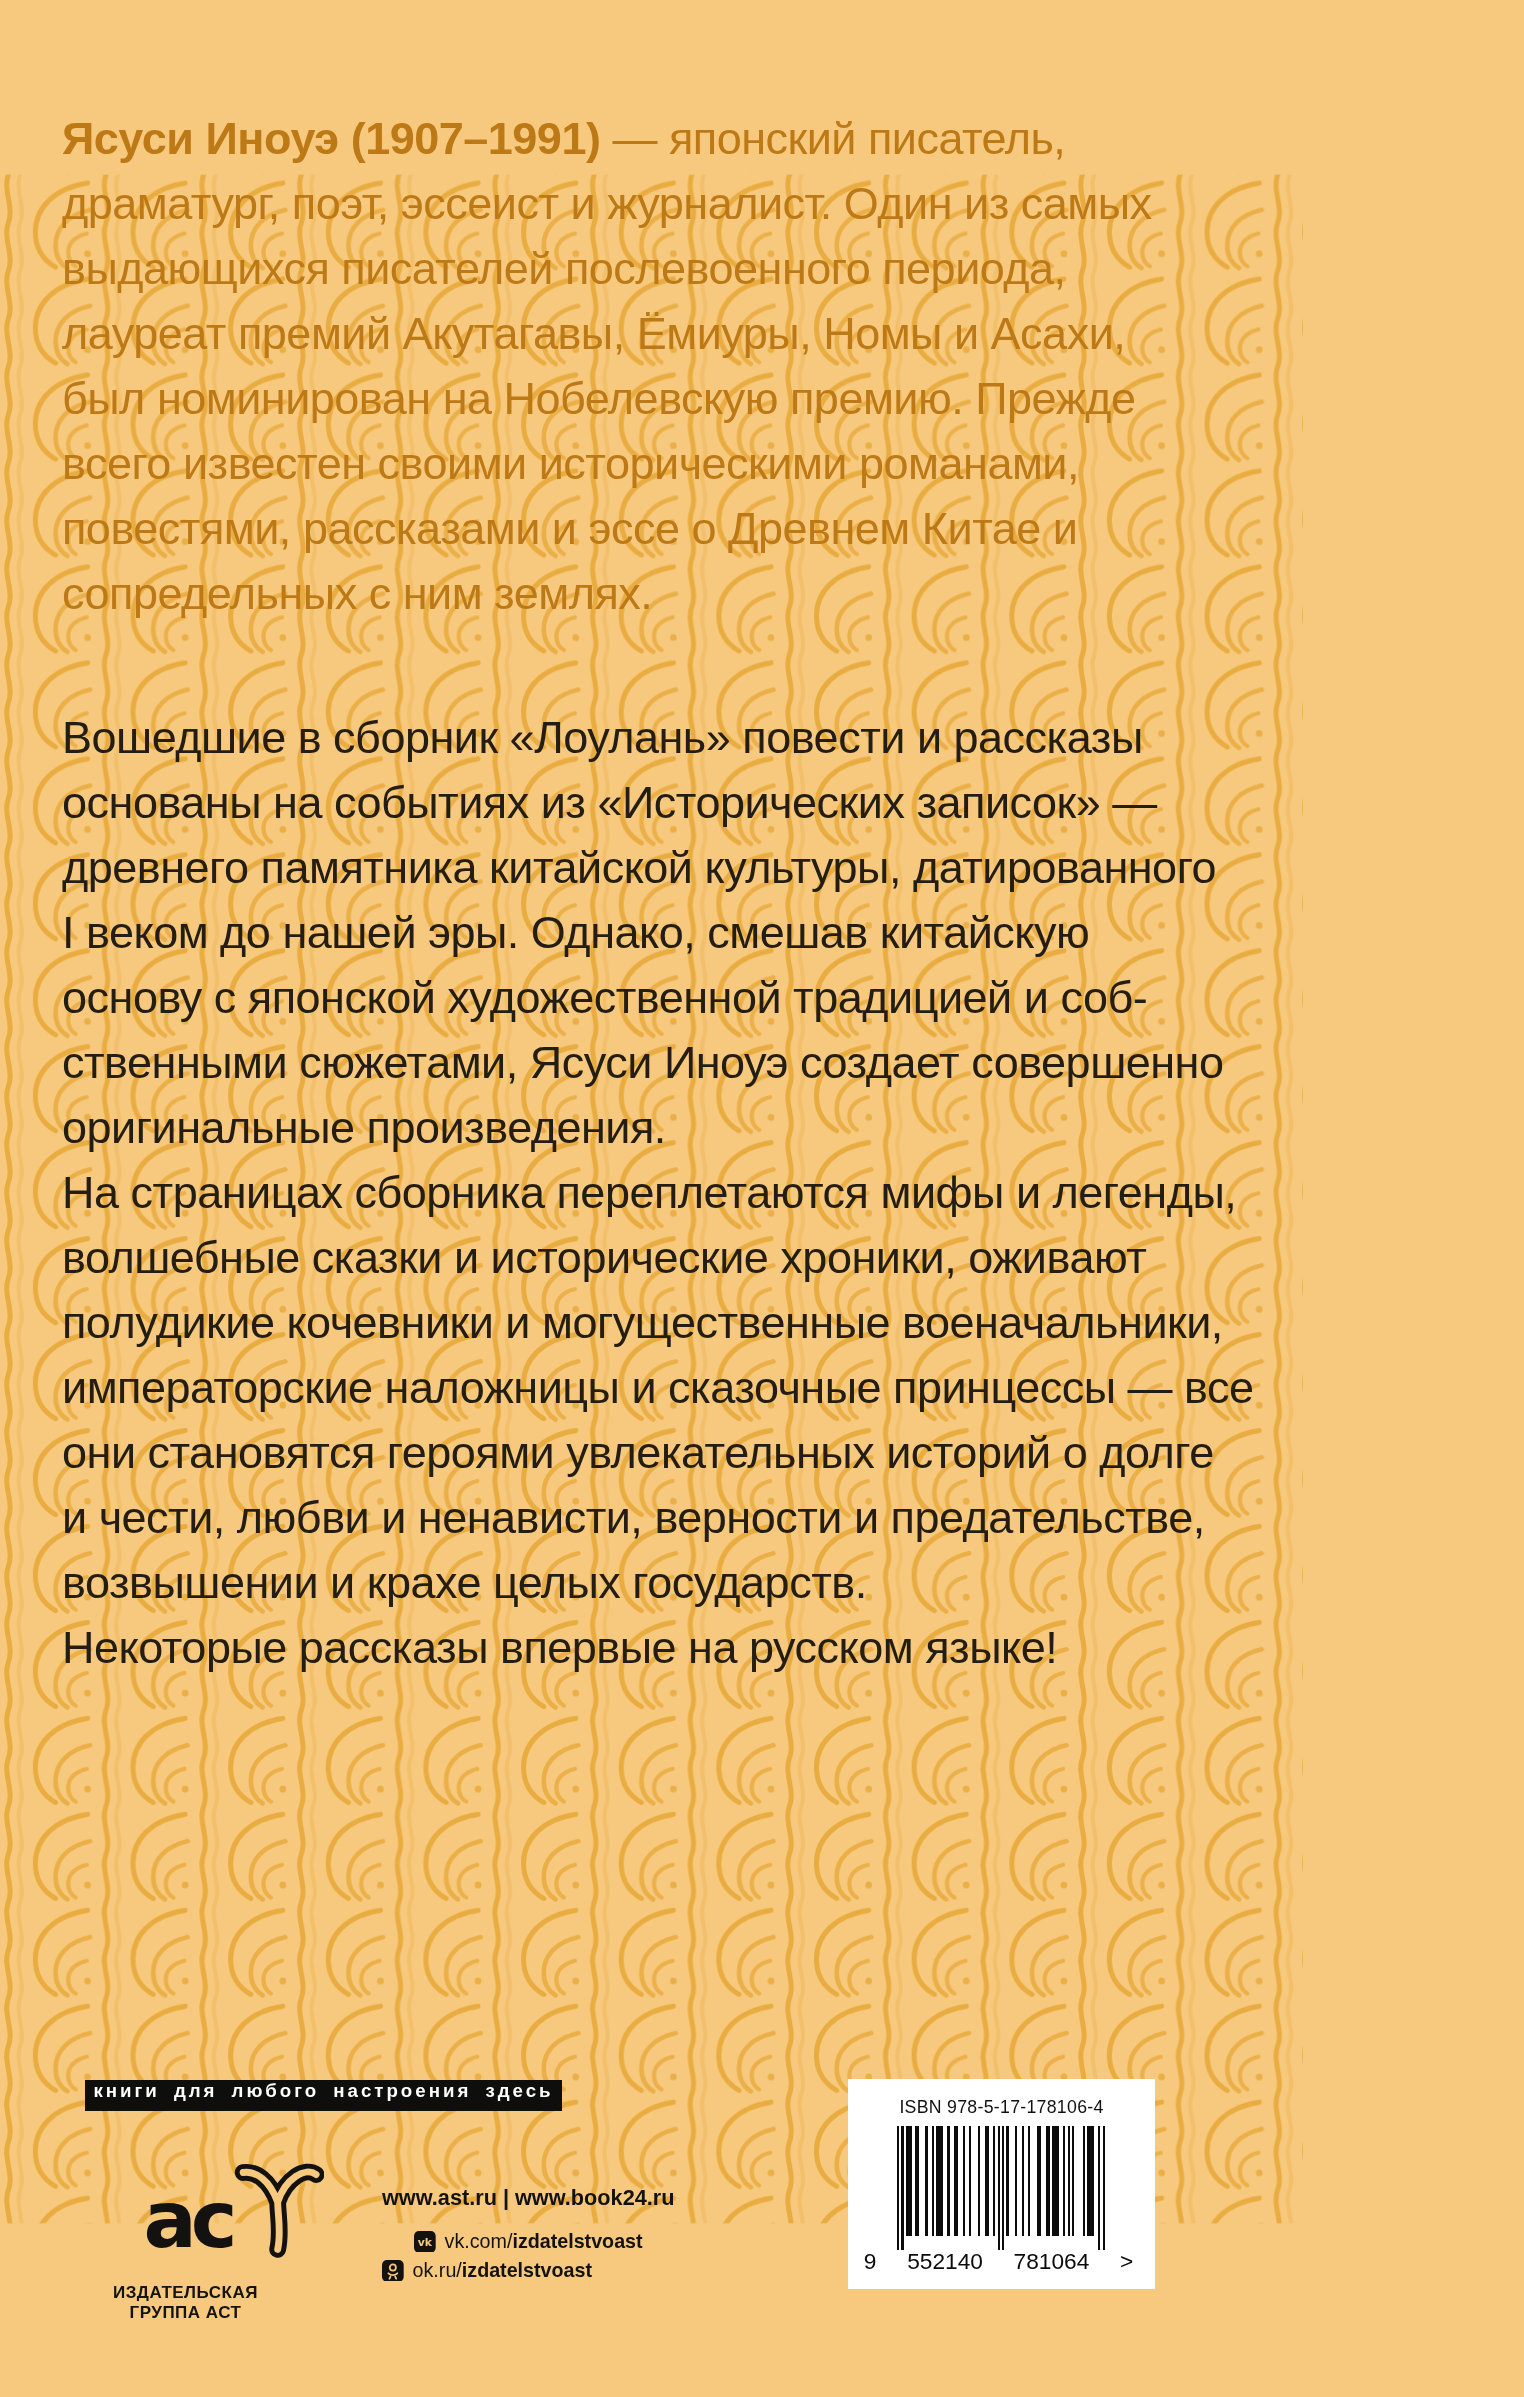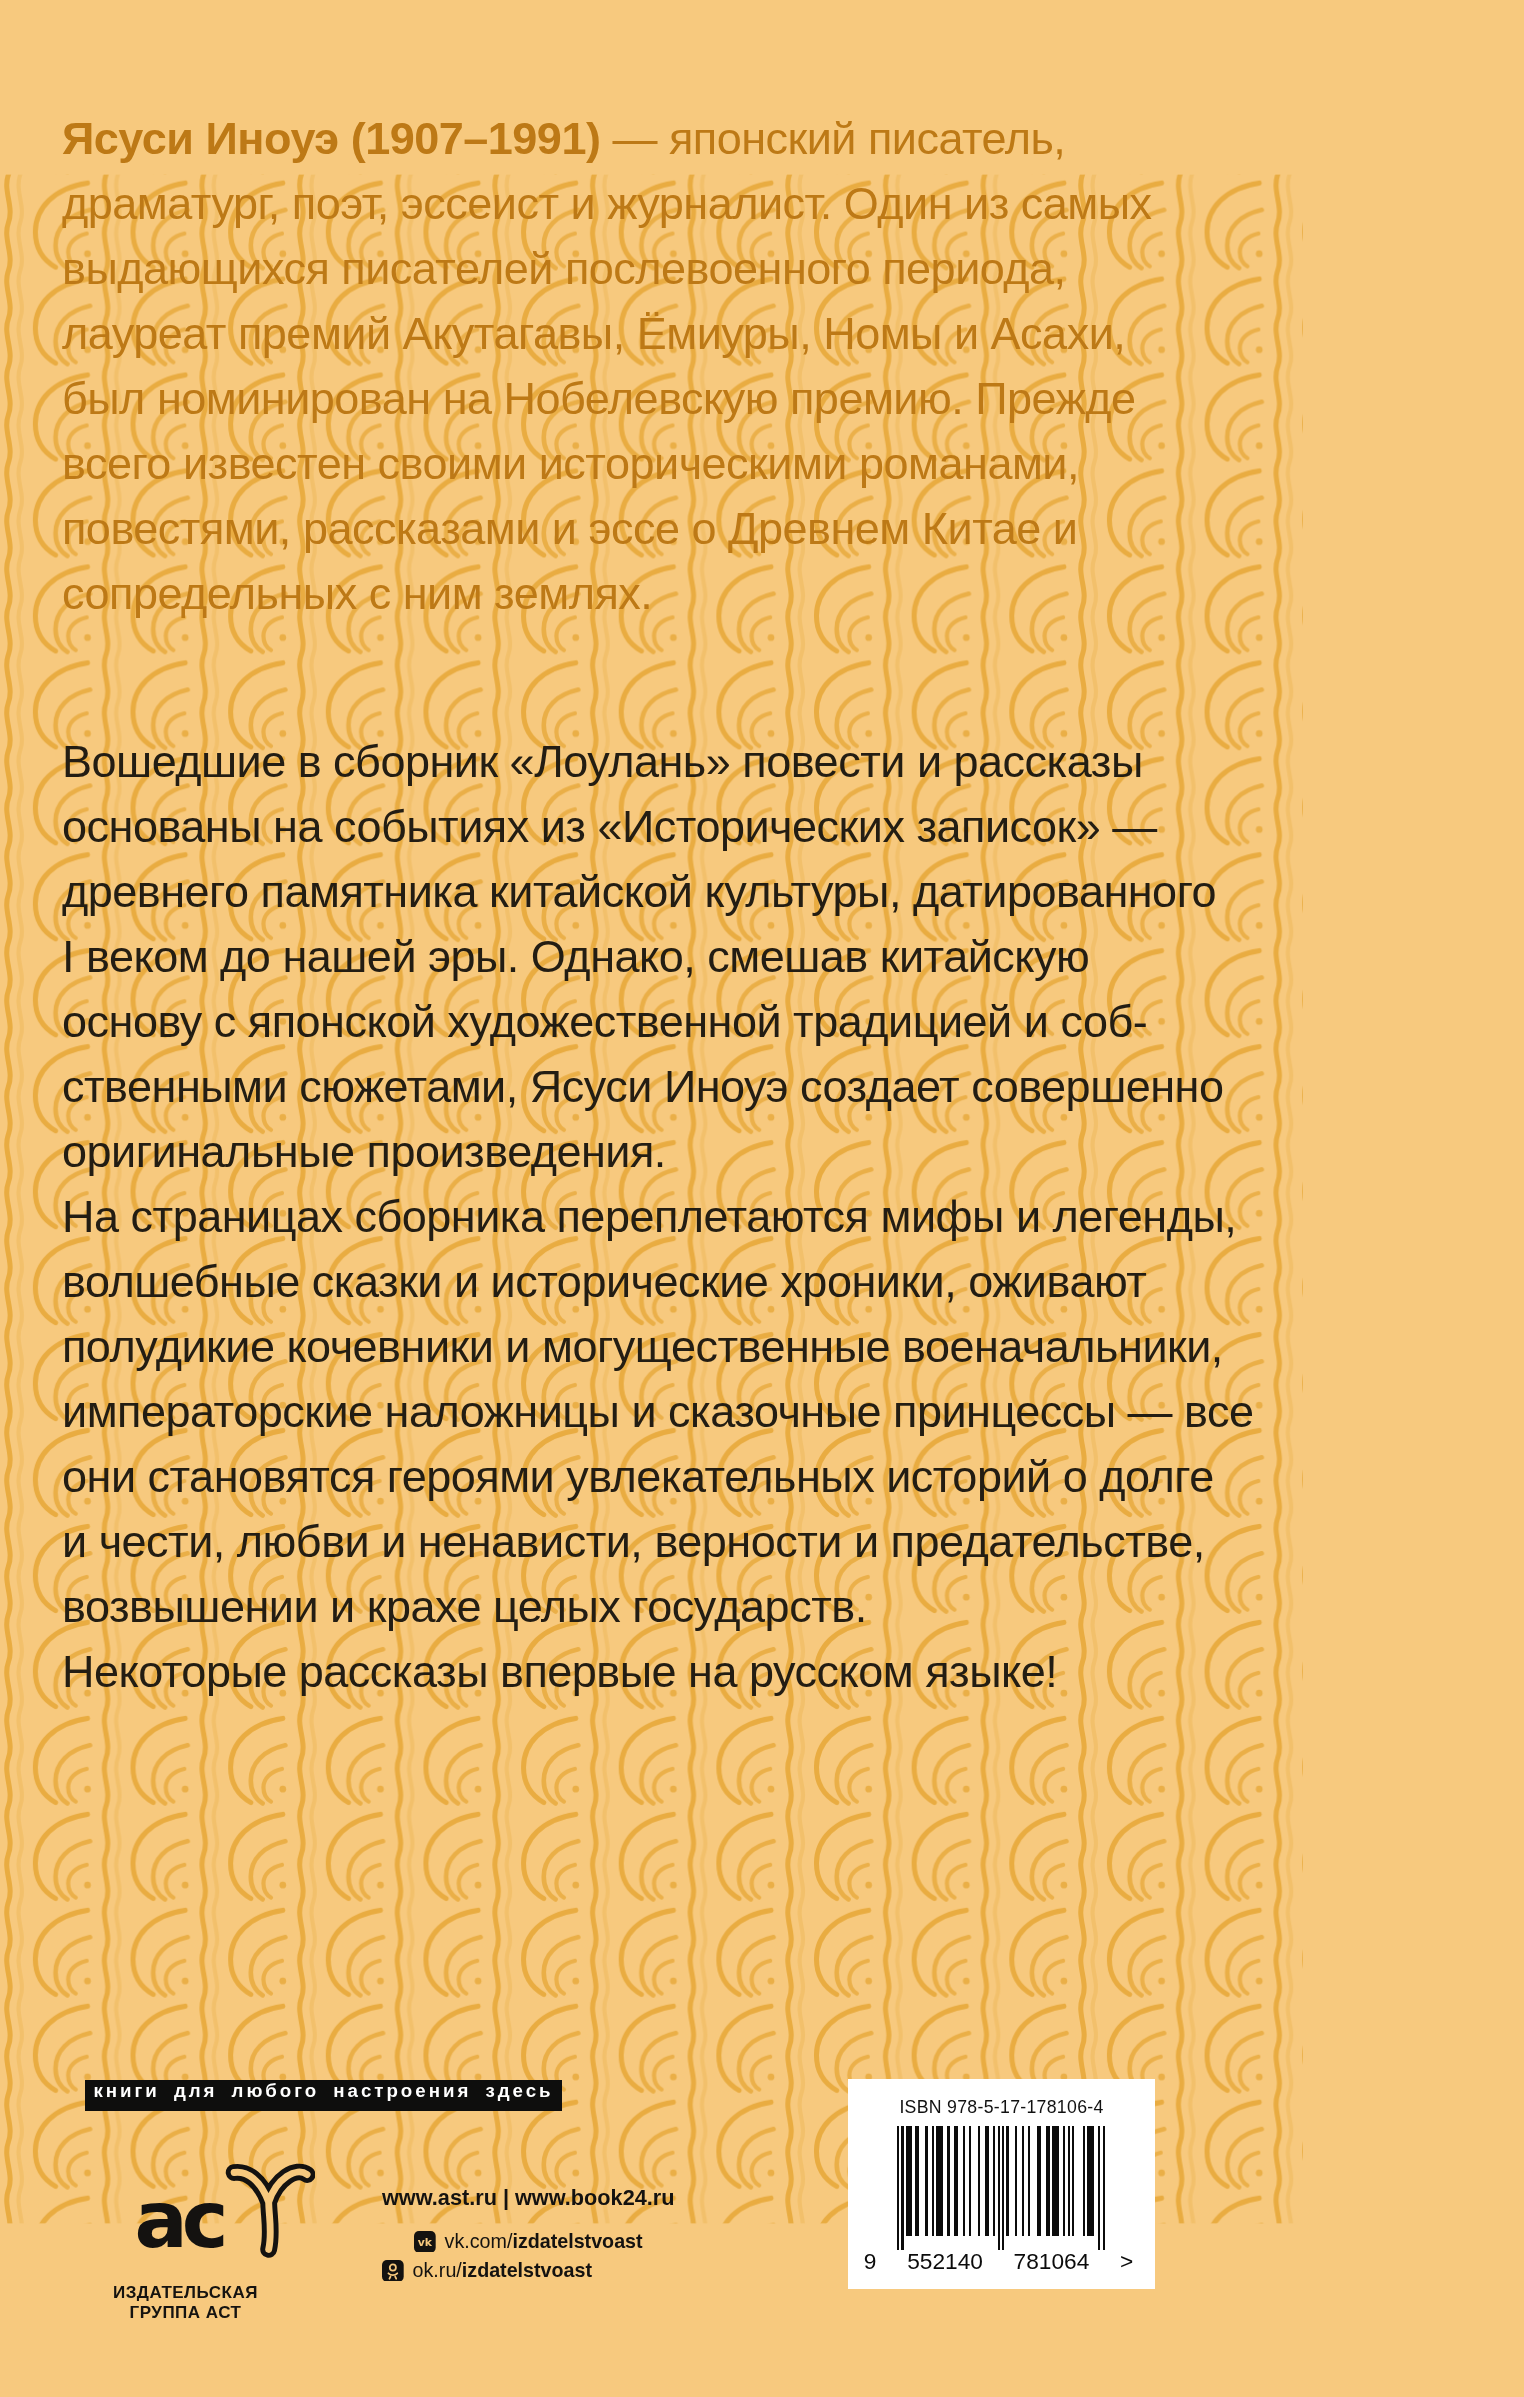--- a/index.html
+++ b/index.html
@@ -21,27 +21,27 @@
   .wave-mid{fill:none;stroke:var(--pattern-line);stroke-width:5.5;stroke-linecap:round;opacity:.9;}
   .wave-thin{fill:none;stroke:var(--pattern-line);stroke-width:5;stroke-linecap:round;opacity:.85;}
   .wave-light{fill:none;stroke:var(--pattern-line-light);stroke-width:5;stroke-linecap:round;opacity:.8;}
   .wave-dot{fill:var(--pattern-line);opacity:.9;}
 
   .pre{white-space:pre;}
   .intro{position:absolute;left:62px;right:39px;top:106px;
          color:var(--accent-text);font-size:45px;line-height:65px;letter-spacing:-0.5px;}
   .intro .name{font-weight:bold;}
   .desc{position:absolute;left:62px;right:29.6px;top:705px;
-        color:var(--dark-text);font-size:45px;line-height:65px;letter-spacing:-0.5px;margin-top:24px;}
+        color:var(--dark-text);font-size:45px;line-height:65px;letter-spacing:-0.5px;}
 
   .banner{position:absolute;left:85px;top:2080px;width:477px;height:30.5px;background:var(--bar-bg);
           display:flex;align-items:flex-start;justify-content:center;}
   .banner span{color:var(--bar-text);font-weight:bold;font-size:18.7px;letter-spacing:3px;word-spacing:5.9px;}
 
-  .logo{position:absolute;left:103px;top:2147px;width:212px;height:126px;}
+  .logo{position:absolute;left:112px;top:2147px;width:212px;height:126px;}
   .logo-caption{position:absolute;left:77px;top:2283px;width:217px;text-align:center;
                 color:#151310;font-weight:bold;font-size:17px;letter-spacing:0.5px;}
 
   .sites{position:absolute;left:382px;top:2185px;color:#141210;font-weight:bold;font-size:21.7px;}
   .social{position:absolute;left:382px;display:flex;align-items:center;gap:8.9px;
           color:#141210;font-size:19.7px;}
   .social.vk{top:2230px;margin-left:32px;}
   .social.ok{top:2259px;}
   .social .bold{font-weight:bold;}
   .social svg{display:block;}

